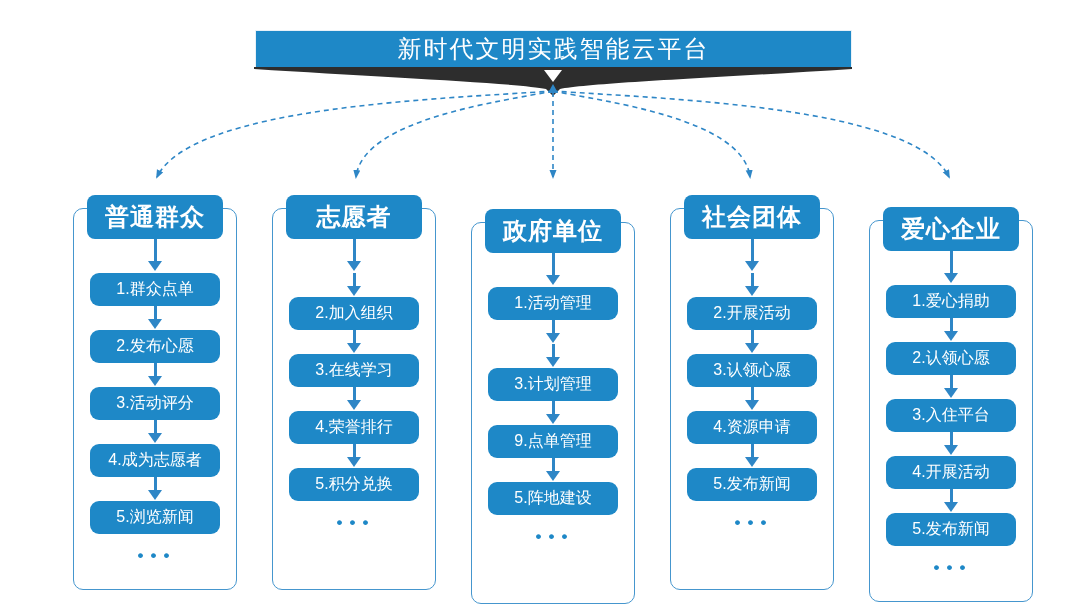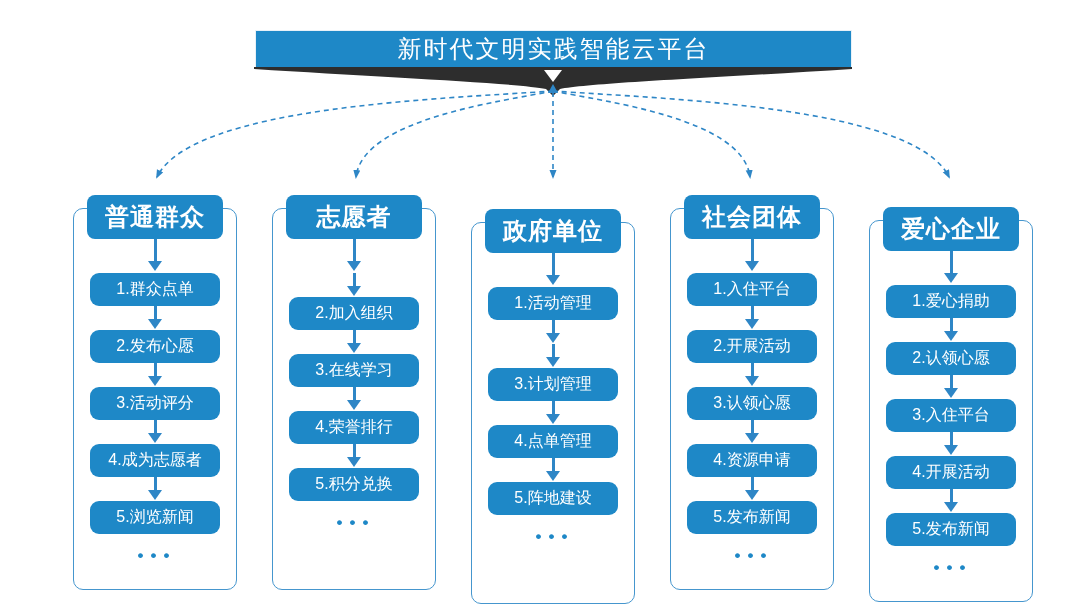--- a/index.html
+++ b/index.html
@@ -181,41 +181,40 @@
       </div>
     <div class="arrow">
         <span class="stem"></span>
         <span class="head"></span>
       </div>
     <div class="step">3.计划管理</div>
     <div class="arrow">
         <span class="stem"></span>
         <span class="head"></span>
       </div>
-    <div class="step">4.点单管理</div>
+    <div class="step">9.点单管理</div>
     <div class="arrow">
         <span class="stem"></span>
         <span class="head"></span>
       </div>
     <div class="step">5.阵地建设</div>
     <div class="dots">•••</div>
   </div>
 </div>
 
 <div class="col col-3">
   <div class="col-outline"></div>
   <div class="col-content">
     <div class="col-header">
       <span>社会团体</span>
     </div>
     <div class="arrow lg">
         <span class="stem"></span>
         <span class="head"></span>
       </div>
-    <div class="step">1.入住平台</div>
     <div class="arrow">
         <span class="stem"></span>
         <span class="head"></span>
       </div>
     <div class="step">2.开展活动</div>
     <div class="arrow">
         <span class="stem"></span>
         <span class="head"></span>
       </div>
     <div class="step">3.认领心愿</div>

